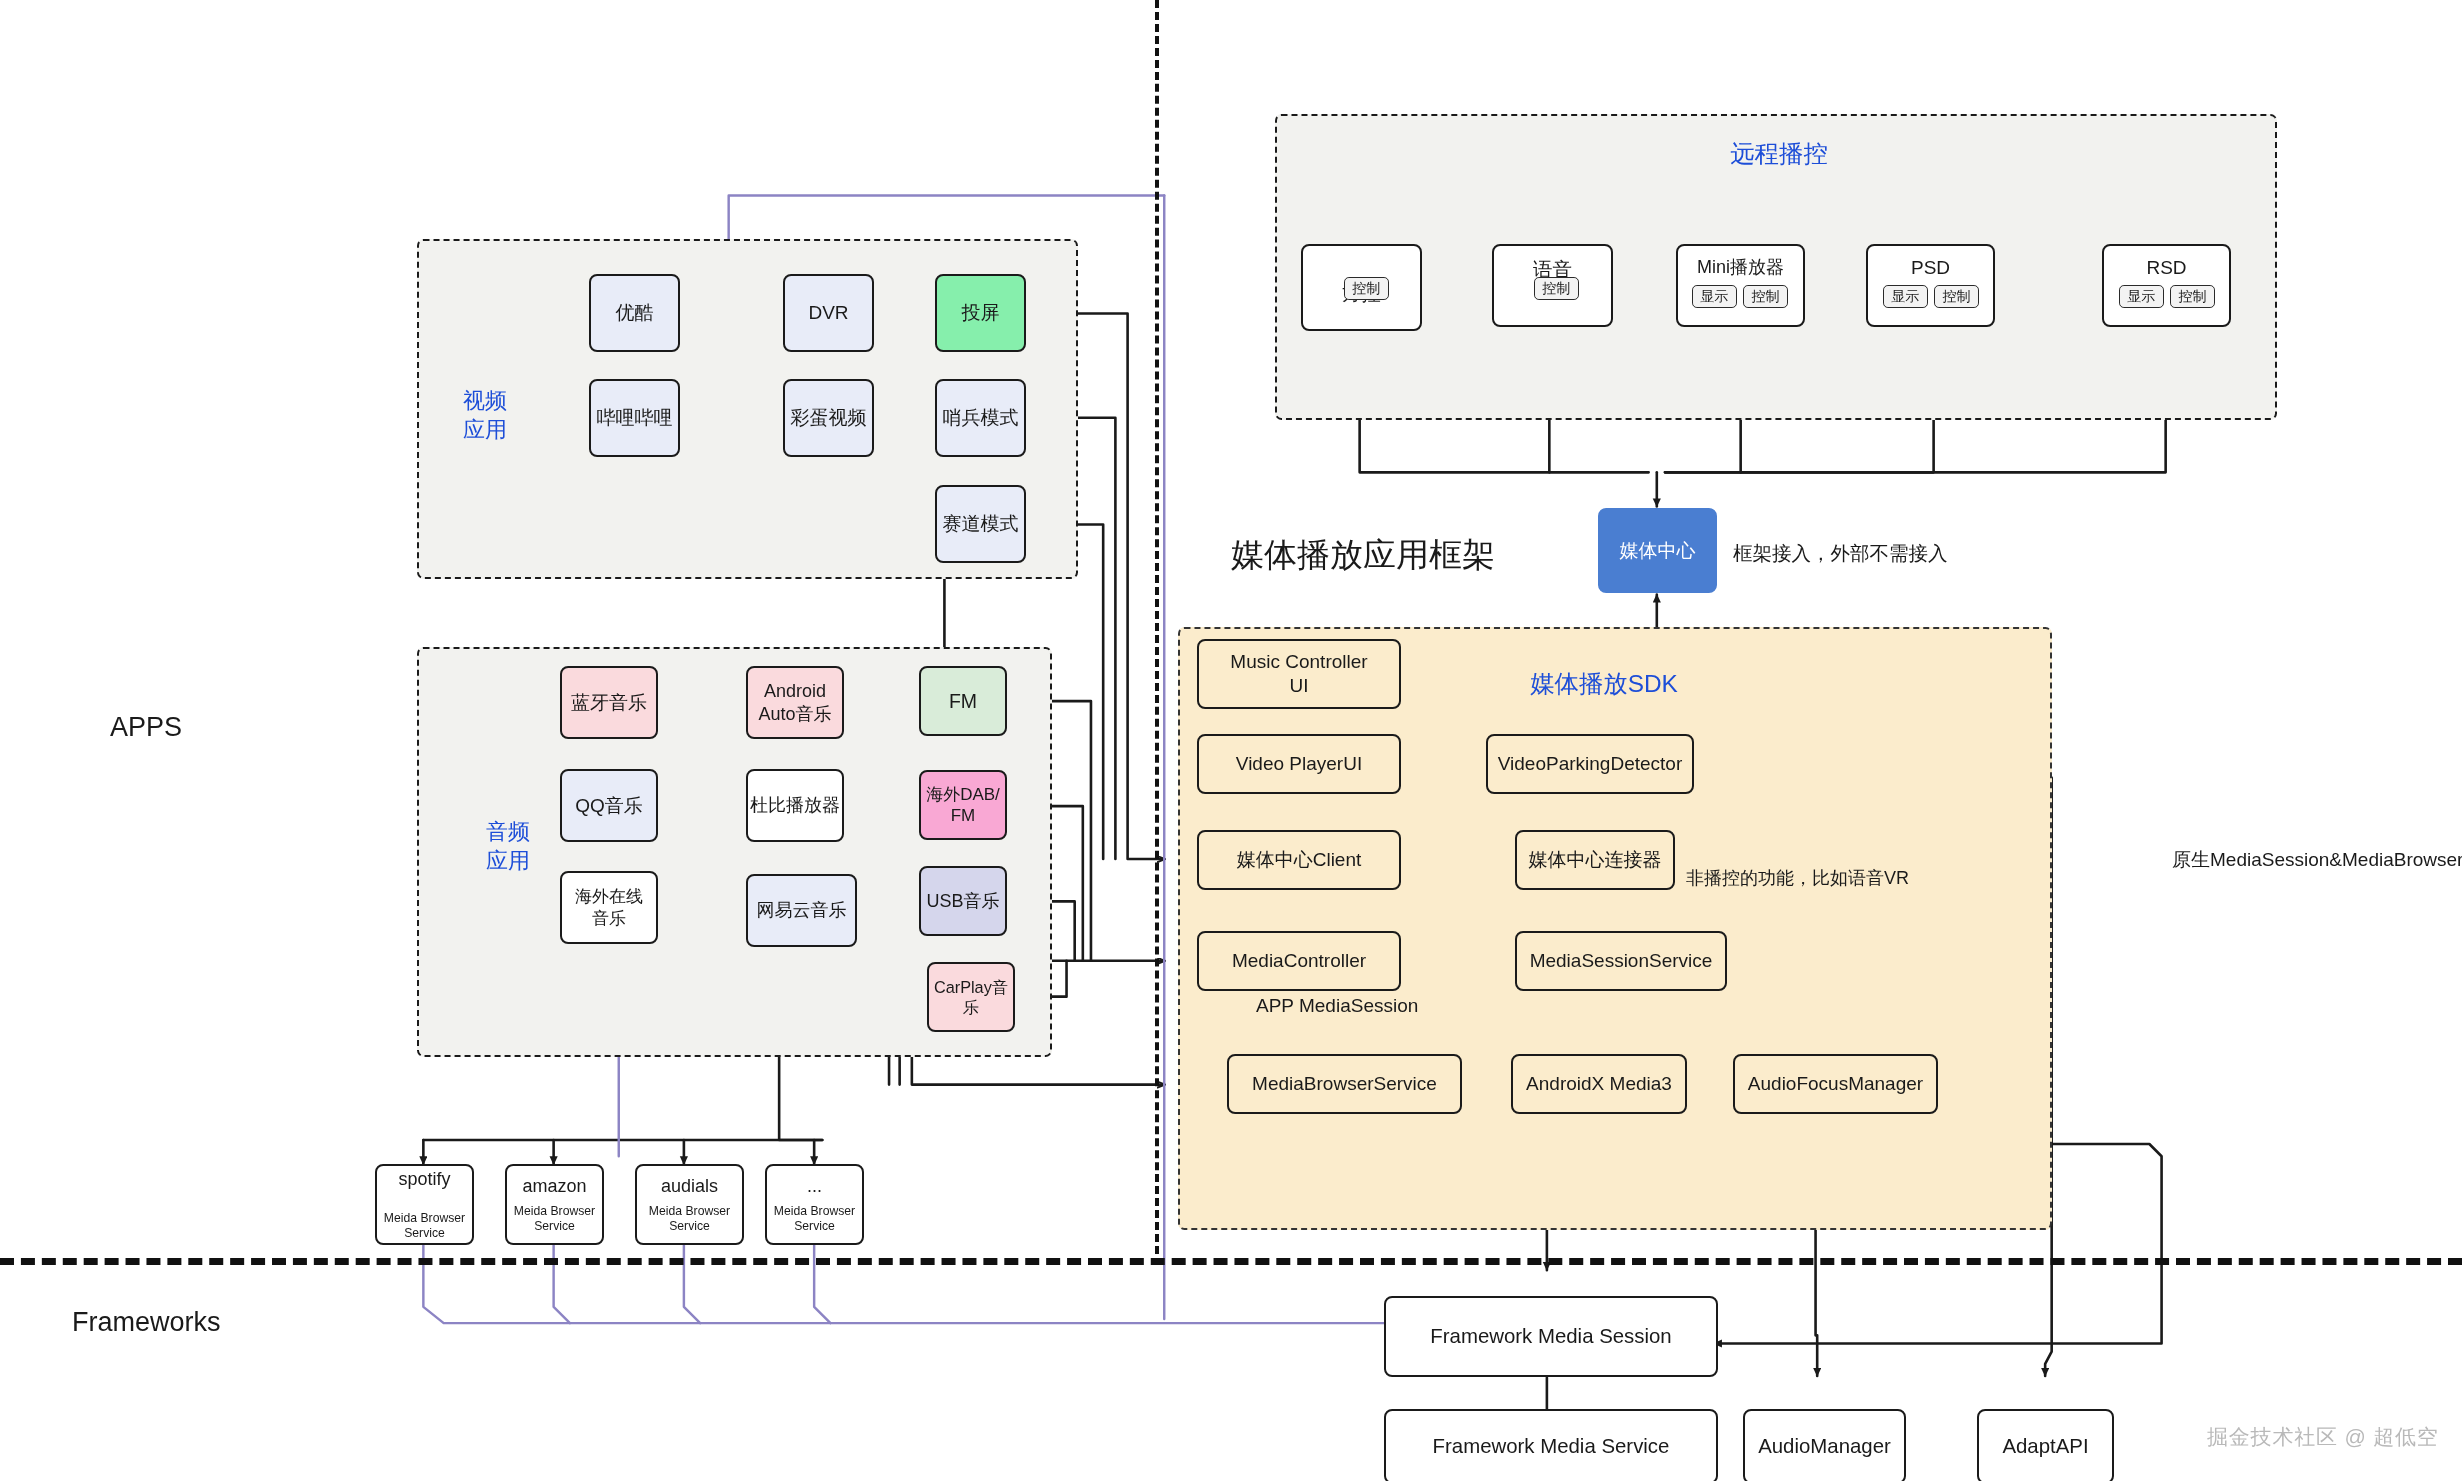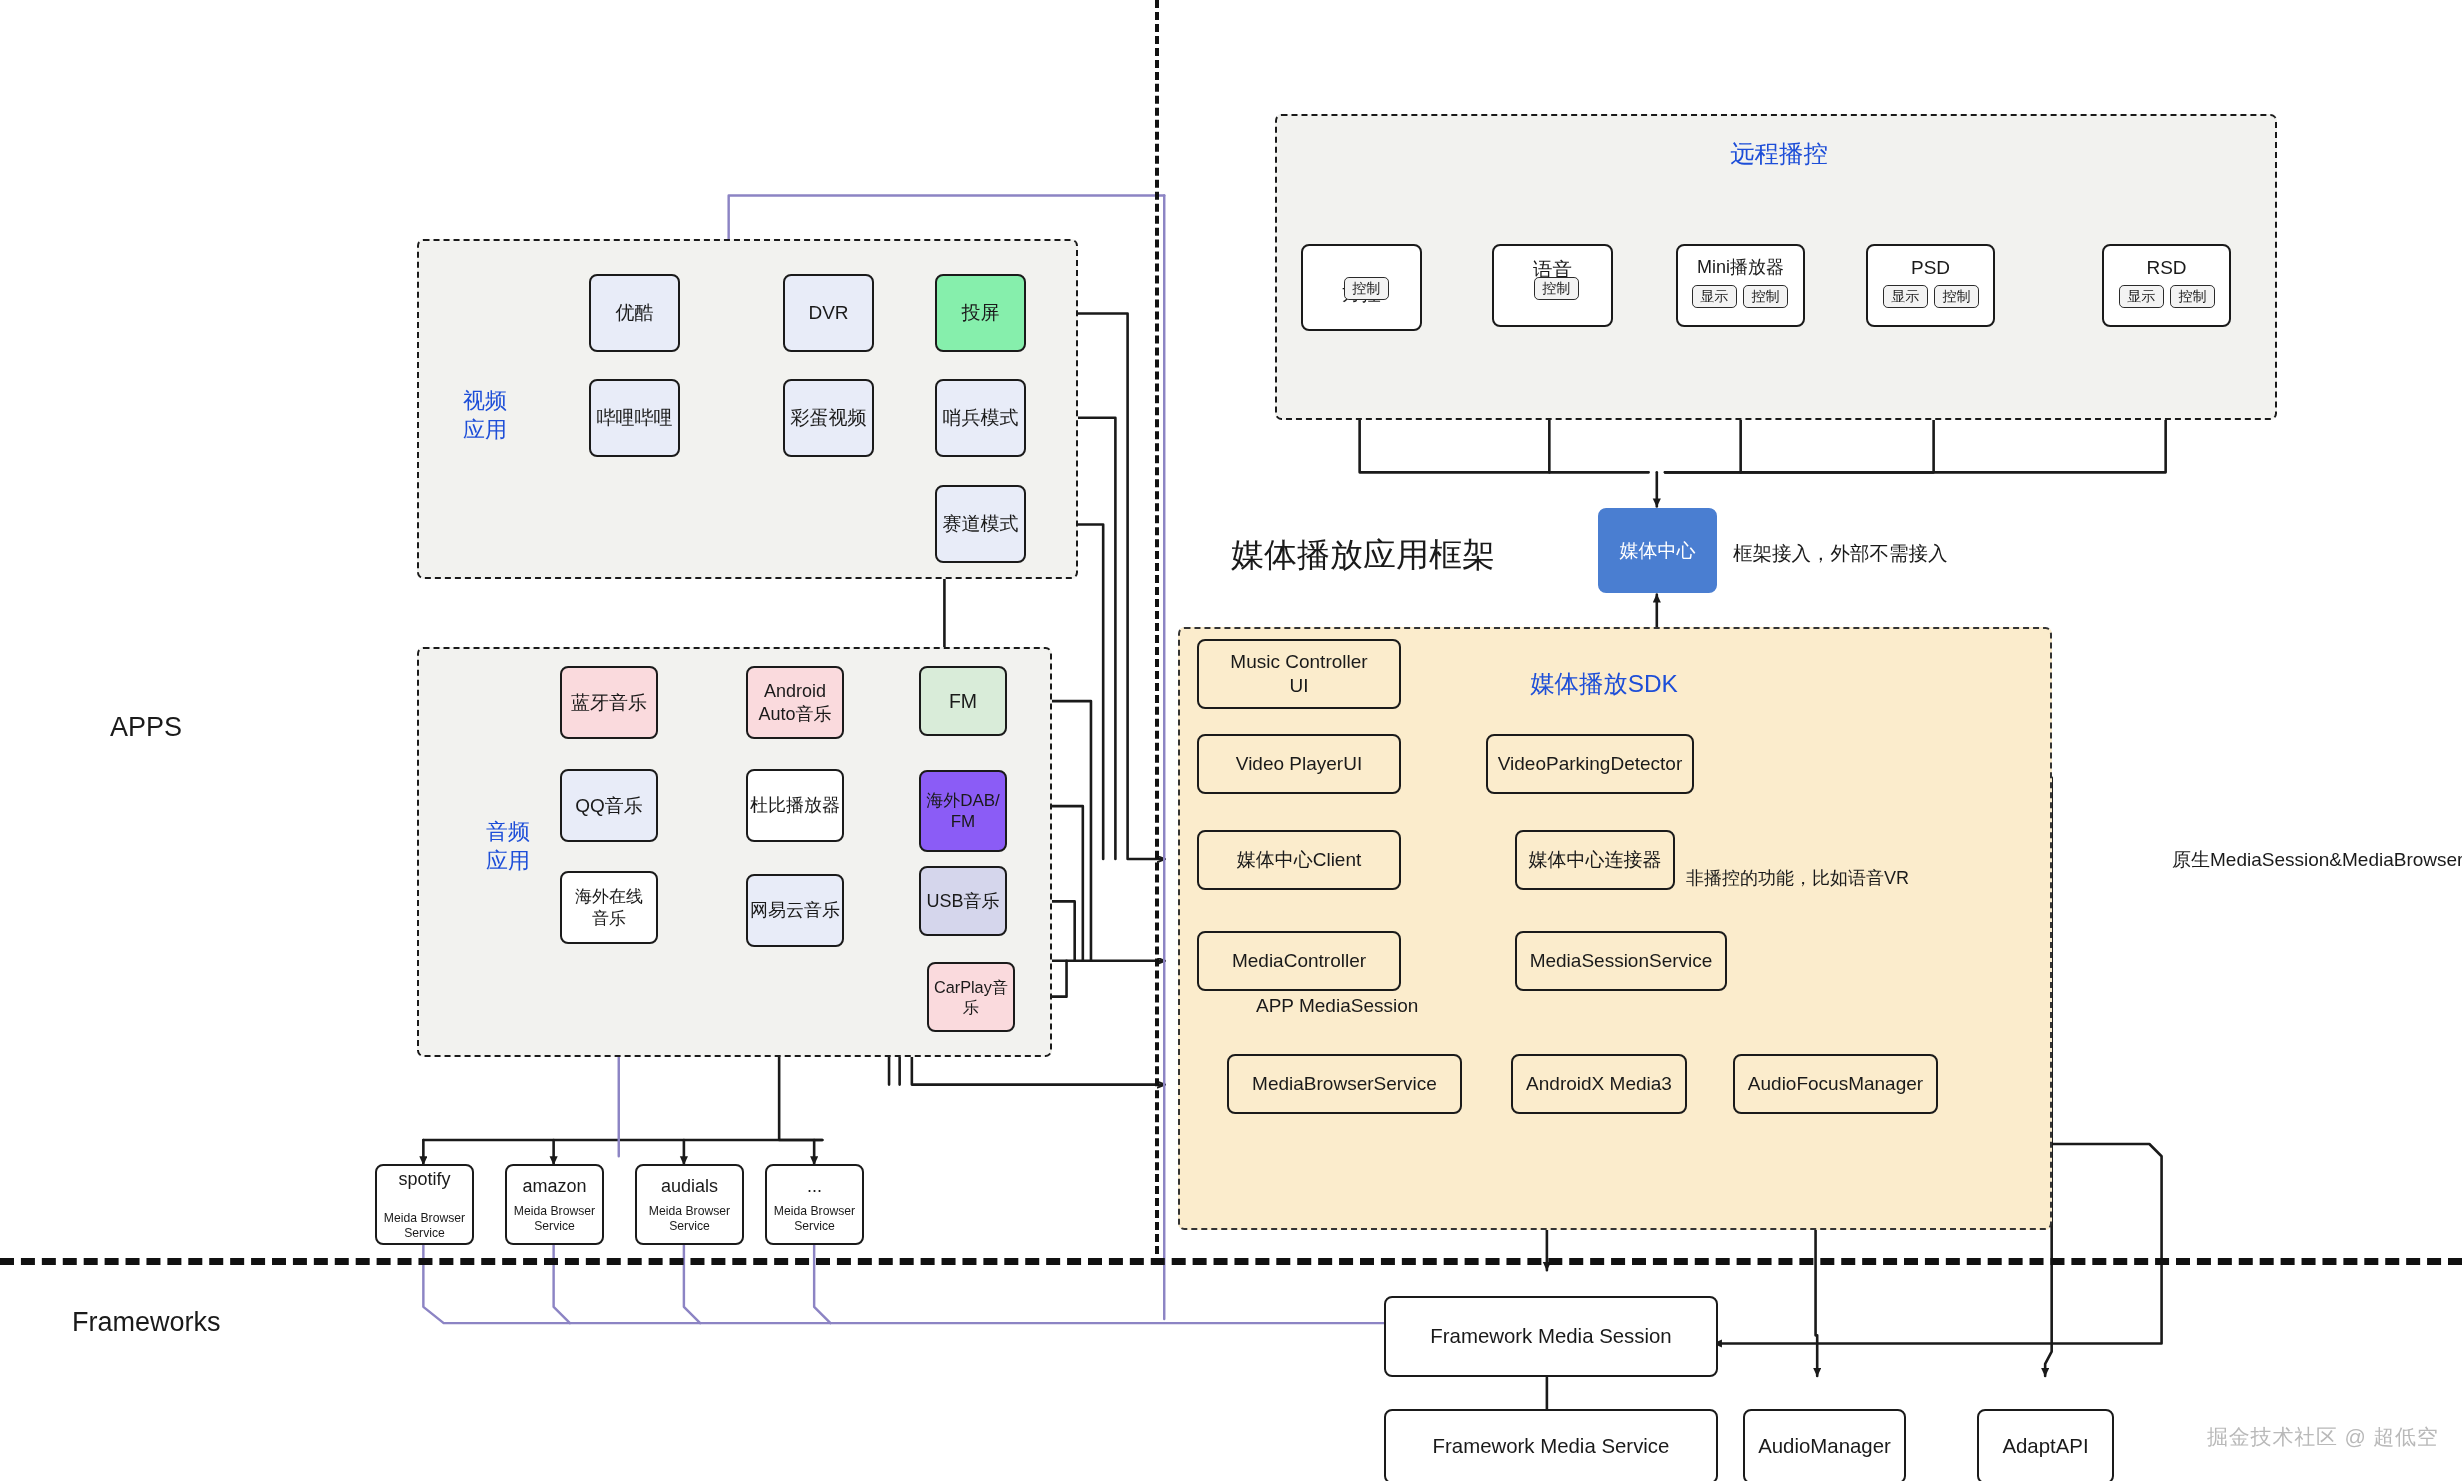--- a/index.html
+++ b/index.html
@@ -249,27 +249,27 @@
   <div class="node" style="left:560px; top:871px; width:98px; height:73px; background:#ffffff; font-size:17px; padding:0 6.5px;">
     <span style="white-space:pre-line;">海外在线音乐</span>
   </div>
   <div class="node" style="left:746px; top:666px; width:98px; height:73px; background:#fadadd; font-size:18px; white-space:pre-line;">
     <span style="white-space:pre-line;">Android
 Auto音乐</span>
   </div>
   <div class="node" style="left:746px; top:769px; width:98px; height:73px; background:#ffffff; font-size:18px;">
     <span>杜比播放器</span>
   </div>
-  <div class="node" style="left:746px; top:874px; width:98px; height:73px; background:#e8ecf8; font-size:18px;">
+  <div class="node" style="left:746px; top:874px; width:111px; height:73px; background:#e8ecf8; font-size:18px;">
     <span>网易云音乐</span>
   </div>
   <div class="node" style="left:919px; top:666px; width:88px; height:70px; background:#d9ecd9; font-size:19.5px;">
     <span>FM</span>
   </div>
-  <div class="node" style="left:919px; top:770px; width:88px; height:82px; background:#8b5cf6; font-size:17px;">
+  <div class="node" style="left:919px; top:770px; width:88px; height:70px; background:#f9a8d4; font-size:17px;">
     <span style="white-space:pre-line;">海外DAB/
 FM</span>
   </div>
   <div class="node" style="left:919px; top:866px; width:88px; height:70px; background:#d5d6ec; font-size:18px;">
     <span>USB音乐</span>
   </div>
   <div class="node" style="left:919px; top:962px; width:88px; height:70px; background:#fadadd; font-size:16.3px;margin-left:8px;">
     <span>CarPlay音乐</span>
   </div>
 

